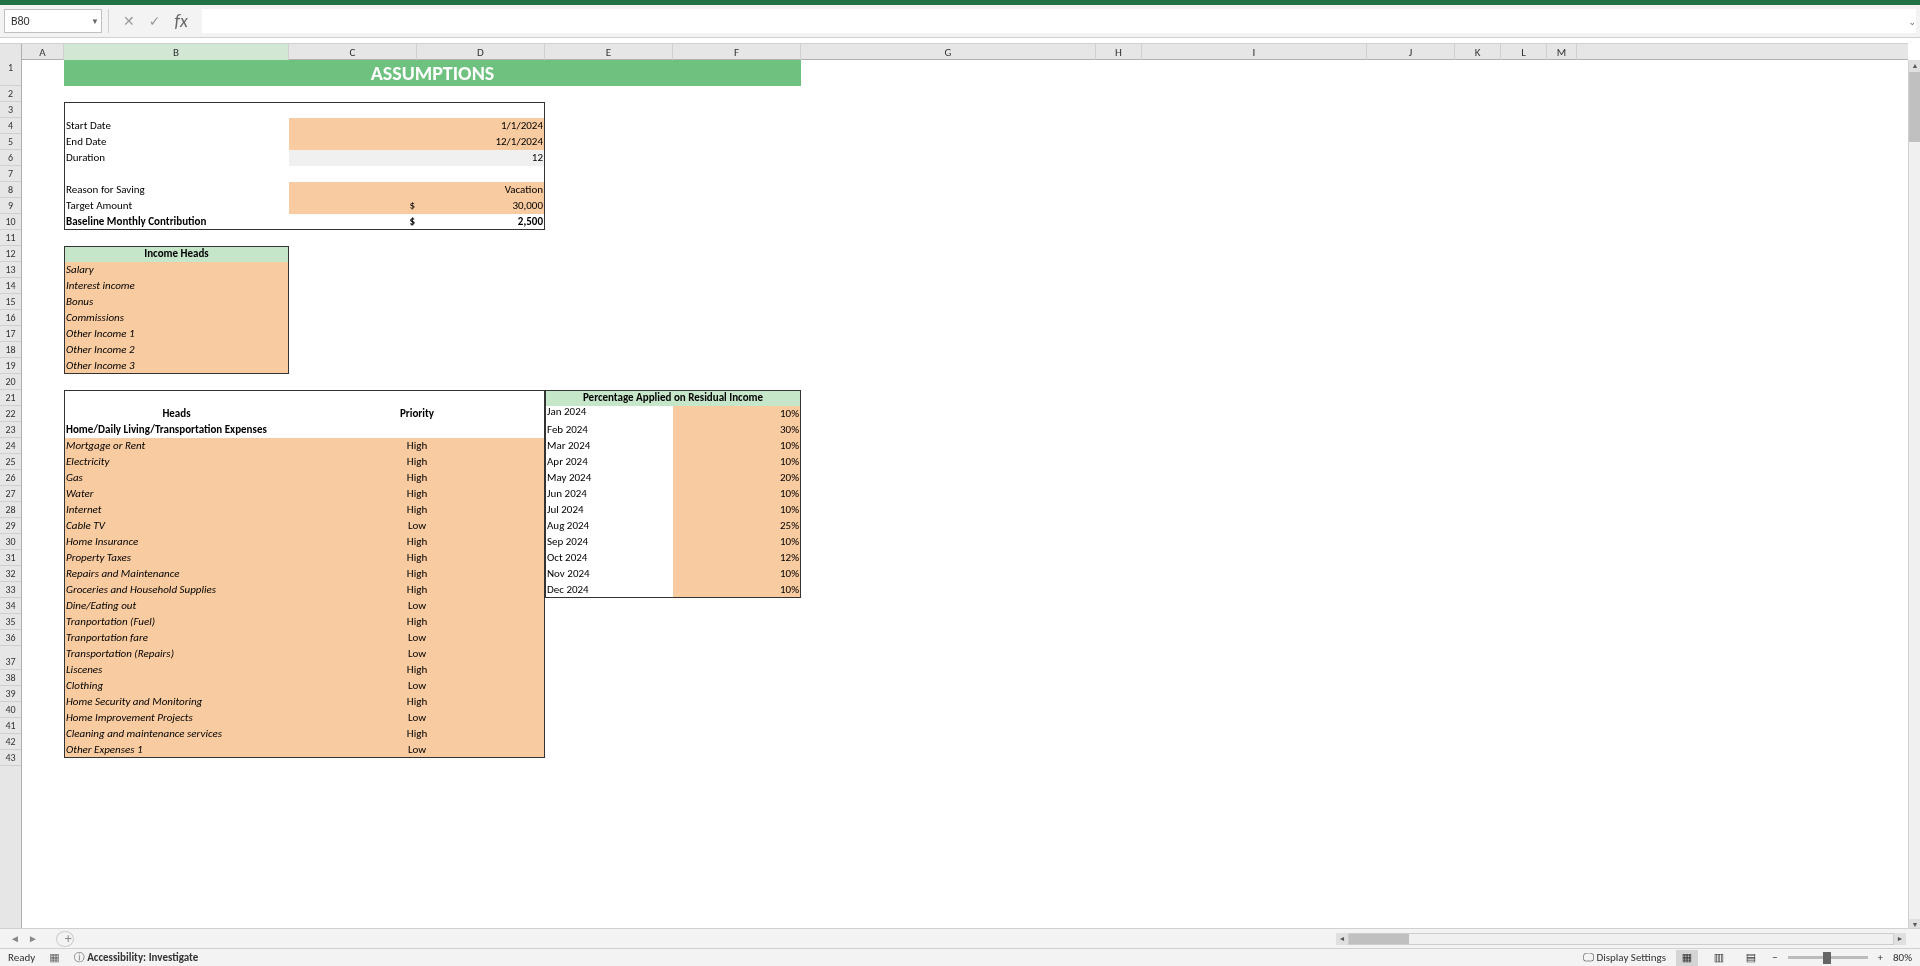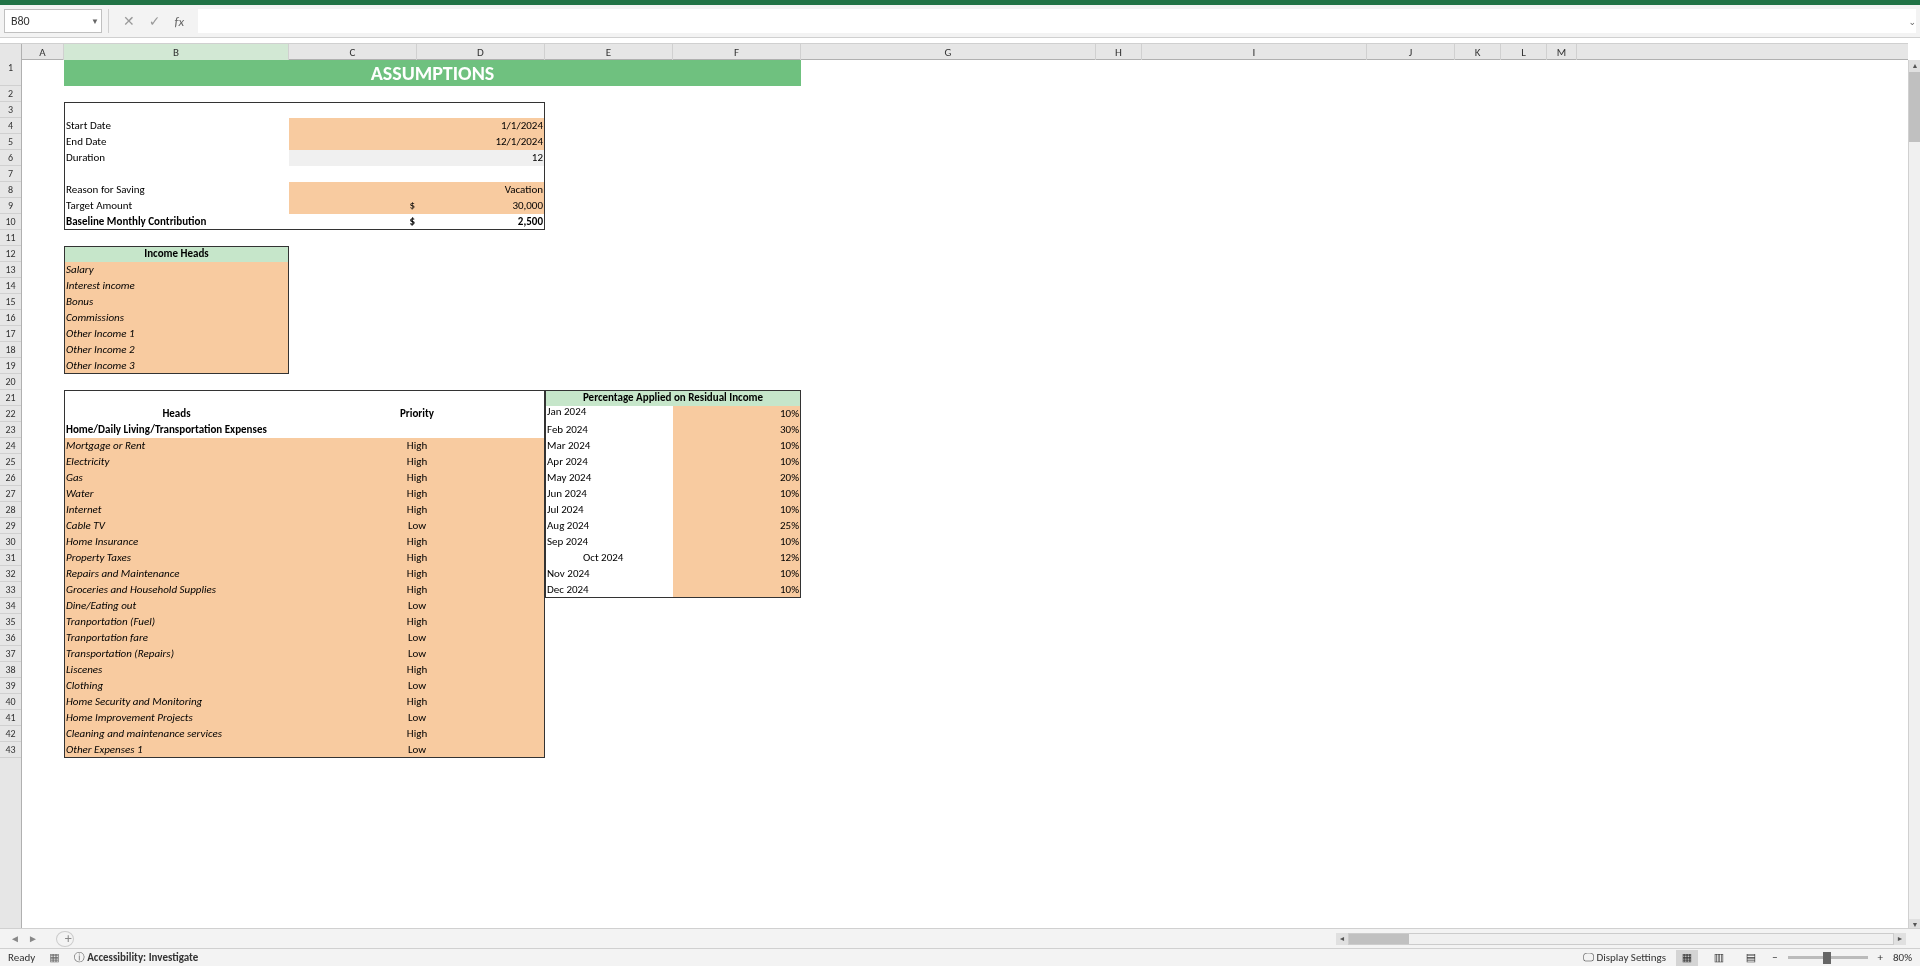--- a/index.html
+++ b/index.html
@@ -8,21 +8,21 @@
 
 .top-green-bar { position: absolute; top: 0; left: 0; right: 0; height: 5px; background: #217346; }
 
 
 .formula-bar { position: absolute; top: 5px; left: 0; right: 0; height: 33px; background: #f3f3f3; border-bottom: 1px solid #d0d0d0; display: flex; align-items: center; padding: 4px; }
 .name-box { width: 98px; height: 24px; background: #fff; border: 1px solid #c0c0c0; display: flex; align-items: center; padding: 0 6px; font-size: 12px; color: #333; position: relative; }
 .name-box .dropdown { position: absolute; right: 2px; font-size: 8px; color: #666; }
 .fb-sep { width: 1px; height: 24px; background: #d0d0d0; margin: 0 6px; }
 .fb-icons { display: flex; align-items: center; gap: 14px; padding: 0 8px; }
 .fb-icon { color: #999; font-size: 14px; }
-.fb-fx { font-style: italic; color: #666; font-size: 13px; }
+.fb-fx { font-style: italic; color: #666; font-size: 18px; }
 .formula-input { flex: 1; height: 24px; background: #fff; border: none; padding: 0 6px; margin-left: 6px; }
 .formula-expand { position: absolute; right: 4px; font-size: 9px; color: #666; }
 
 
 .col-headers { position: absolute; top: 43px; left: 0; right: 12px; height: 17px; background: #e6e6e6; display: flex; border-bottom: 1px solid #b0b0b0; border-top: 1px solid #d0d0d0; }
 .corner-cell { width: 22px; height: 17px; background: #e6e6e6; border-right: 1px solid #b0b0b0; }
 .col-header { height: 17px; text-align: center; font-size: 11px; color: #333; border-right: 1px solid #d0d0d0; line-height: 17px; }
 .col-header.selected { background: #d2e8d4; }
 
 
@@ -137,21 +137,21 @@
       <div class="row-header" style="height: 16px;">27</div>
       <div class="row-header" style="height: 16px;">28</div>
       <div class="row-header" style="height: 16px;">29</div>
       <div class="row-header" style="height: 16px;">30</div>
       <div class="row-header" style="height: 16px;">31</div>
       <div class="row-header" style="height: 16px;">32</div>
       <div class="row-header" style="height: 16px;">33</div>
       <div class="row-header" style="height: 16px;">34</div>
       <div class="row-header" style="height: 16px;">35</div>
       <div class="row-header" style="height: 16px;">36</div>
-      <div class="row-header" style="height: 16px;">37</div>
+      <div class="row-header" style="height: 16px; margin-top: 8px;">37</div>
       <div class="row-header" style="height: 16px;">38</div>
       <div class="row-header" style="height: 16px;">39</div>
       <div class="row-header" style="height: 16px;">40</div>
       <div class="row-header" style="height: 16px;">41</div>
       <div class="row-header" style="height: 16px;">42</div>
       <div class="row-header" style="height: 16px;">43</div>
     </div>
   <div class="cells">
       <div class="assumptions-banner" style="left: 42px; top: 0px; width: 737px; height: 26px;">ASSUMPTIONS</div>
       <div class="cell " style="left: 42px; top: 58px; width: 225px; height: 16px;">Start Date</div>
@@ -234,21 +234,21 @@
       <div class="cell " style="left: 523px; top: 410px; width: 128px; height: 16px;">May 2024</div>
       <div class="cell orange right" style="left: 651px; top: 410px; width: 128px; height: 16px;">20%</div>
       <div class="cell " style="left: 523px; top: 426px; width: 128px; height: 16px;">Jun 2024</div>
       <div class="cell orange right" style="left: 651px; top: 426px; width: 128px; height: 16px;">10%</div>
       <div class="cell " style="left: 523px; top: 442px; width: 128px; height: 16px;">Jul 2024</div>
       <div class="cell orange right" style="left: 651px; top: 442px; width: 128px; height: 16px;">10%</div>
       <div class="cell " style="left: 523px; top: 458px; width: 128px; height: 16px;">Aug 2024</div>
       <div class="cell orange right" style="left: 651px; top: 458px; width: 128px; height: 16px;">25%</div>
       <div class="cell " style="left: 523px; top: 474px; width: 128px; height: 16px;">Sep 2024</div>
       <div class="cell orange right" style="left: 651px; top: 474px; width: 128px; height: 16px;">10%</div>
-      <div class="cell " style="left: 523px; top: 490px; width: 144px; height: 16px; margin-left: 36px;">Oct 2024</div>
+      <div class="cell " style="left: 523px; top: 490px; width: 144px; height: 16px;">Oct 2024</div>
       <div class="cell orange right" style="left: 651px; top: 490px; width: 128px; height: 16px;">12%</div>
       <div class="cell " style="left: 523px; top: 506px; width: 128px; height: 16px;">Nov 2024</div>
       <div class="cell orange right" style="left: 651px; top: 506px; width: 128px; height: 16px;">10%</div>
       <div class="cell " style="left: 523px; top: 522px; width: 128px; height: 16px;">Dec 2024</div>
       <div class="cell orange right" style="left: 651px; top: 522px; width: 128px; height: 16px;">10%</div>
       <div class="border-box" style="left: 523px; top: 330px; width: 256px; height: 208px;"></div>
     </div>
 </div>
 
 <div class="vscroll">

